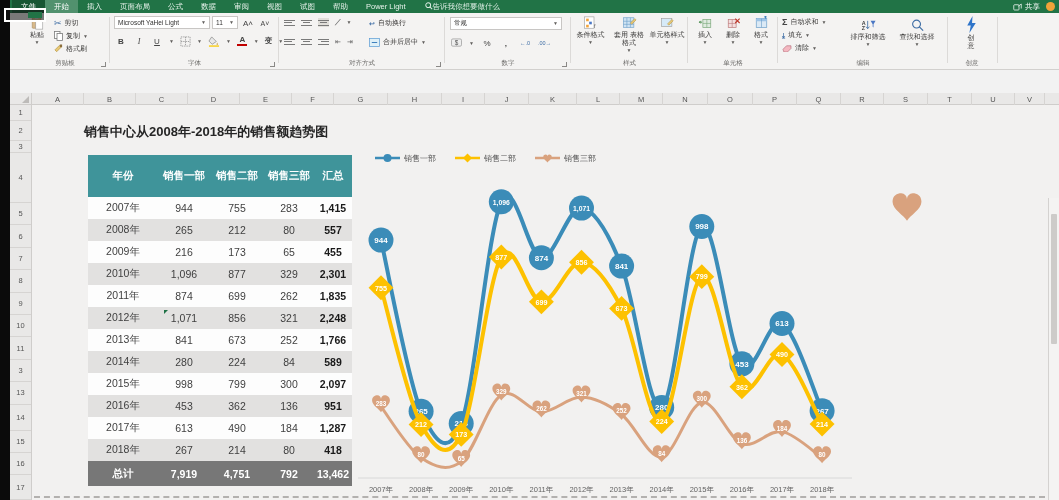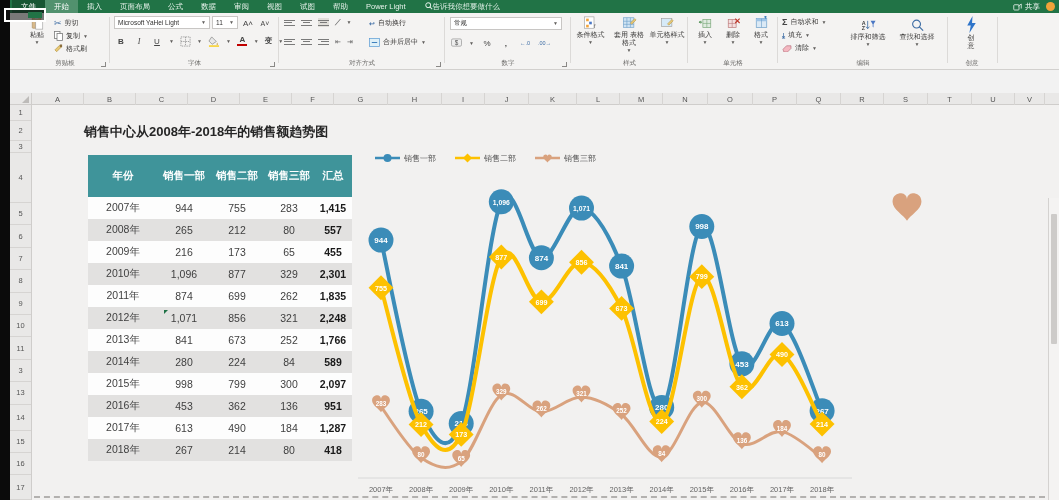--- a/index.html
+++ b/index.html
@@ -563,20 +563,27 @@
             <td>184</td>
             <td class="sum">1,287</td>
           </tr>
           <tr class="even">
             <td>2018年</td>
             <td>267</td>
             <td>214</td>
             <td>80</td>
             <td class="sum">418</td>
           </tr>
+          <tr class="total">
+            <td>总计</td>
+            <td>7,919</td>
+            <td>4,751</td>
+            <td>792</td>
+            <td>13,462</td>
+          </tr>
         </tbody>
     </table>
 
     <svg class="chart" viewBox="0 0 714 360">
         <line x1="13" y1="338" x2="507" y2="338" stroke="#d8d8d8" stroke-width="1"></line>
         <text x="36" y="352" text-anchor="middle" class="axlbl">2007年</text>
         <text x="76.1" y="352" text-anchor="middle" class="axlbl">2008年</text>
         <text x="116.2" y="352" text-anchor="middle" class="axlbl">2009年</text>
         <text x="156.3" y="352" text-anchor="middle" class="axlbl">2010年</text>
         <text x="196.4" y="352" text-anchor="middle" class="axlbl">2011年</text>

